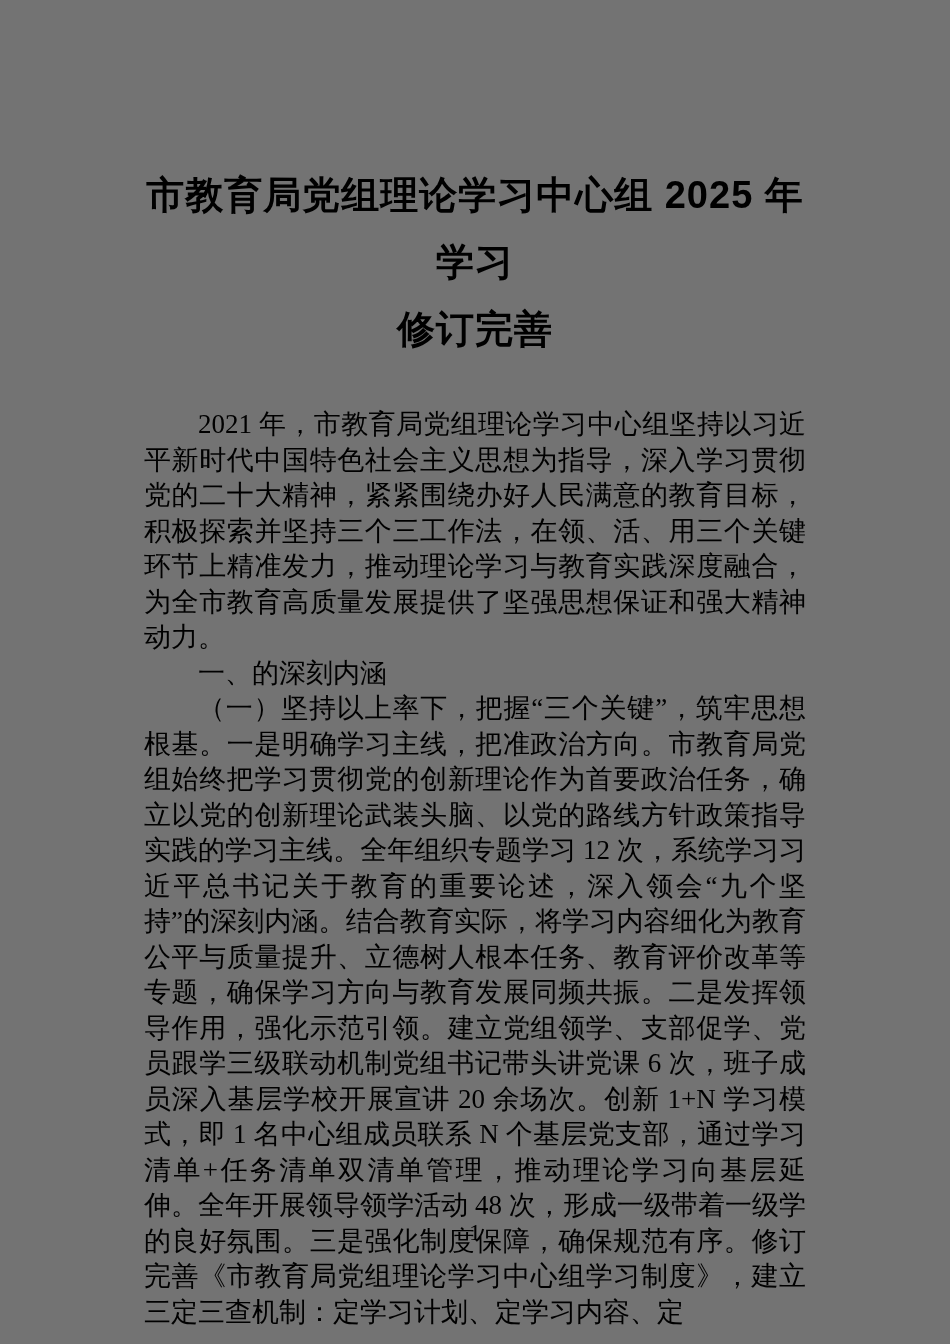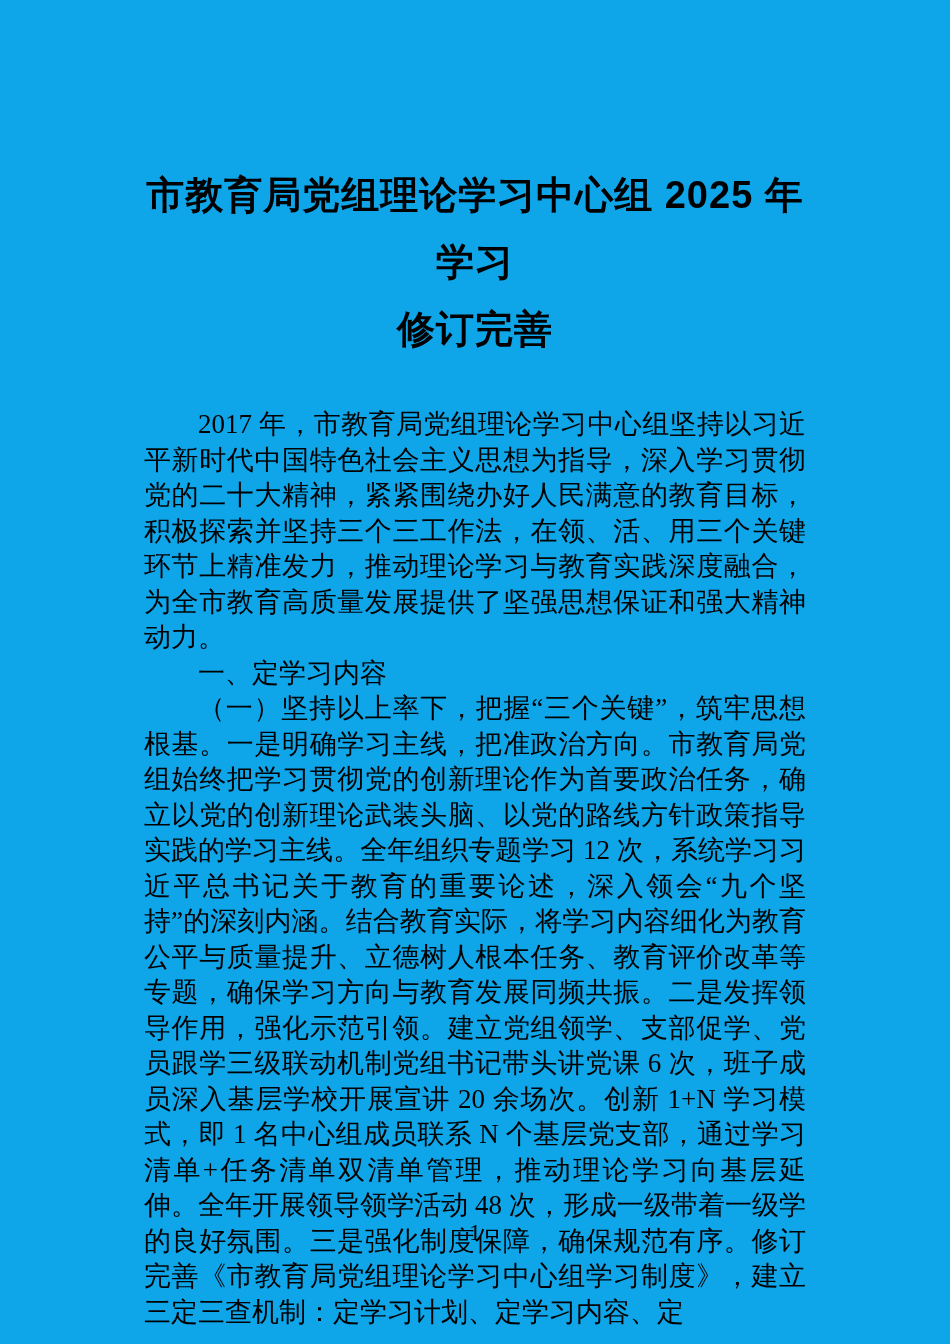--- a/index.html
+++ b/index.html
@@ -3,21 +3,21 @@
 <meta charset="utf-8">
 <style>
   * { margin: 0; padding: 0; box-sizing: border-box; }
   html, body { background: #ffffff; }
   body { width: 950px; height: 1344px; overflow: hidden; }
 
   .page {
     position: relative;
     width: 950px;
     height: 1344px;
-    background: #0ea5e9;
+    background: #737373;
     color: #000000;
     padding: 162px 144px 0 144px;
     font-family: "Liberation Serif", serif;
   }
 
   .doc-title {
     font-family: "Liberation Sans", sans-serif;
     font-weight: 700;
     font-size: 38px;
     line-height: 67px;
@@ -50,20 +50,20 @@
 <body>
 
 <div class="page">
 
   <h1 class="doc-title">
     <span>市教育局党组理论学习中心组 2025 年学习</span><br>
     <span>修订完善</span>
   </h1>
 
   <div class="doc-body">
-    <p>2017 年，市教育局党组理论学习中心组坚持以习近平新时代中国特色社会主义思想为指导，深入学习贯彻党的二十大精神，紧紧围绕办好人民满意的教育目标，积极探索并坚持三个三工作法，在领、活、用三个关键环节上精准发力，推动理论学习与教育实践深度融合，为全市教育高质量发展提供了坚强思想保证和强大精神动力。</p>
-    <p>一、定学习内容</p>
+    <p>2021 年，市教育局党组理论学习中心组坚持以习近平新时代中国特色社会主义思想为指导，深入学习贯彻党的二十大精神，紧紧围绕办好人民满意的教育目标，积极探索并坚持三个三工作法，在领、活、用三个关键环节上精准发力，推动理论学习与教育实践深度融合，为全市教育高质量发展提供了坚强思想保证和强大精神动力。</p>
+    <p>一、的深刻内涵</p>
     <p>（一）坚持以上率下，把握“三个关键”，筑牢思想根基。一是明确学习主线，把准政治方向。市教育局党组始终把学习贯彻党的创新理论作为首要政治任务，确立以党的创新理论武装头脑、以党的路线方针政策指导实践的学习主线。全年组织专题学习 12 次，系统学习习近平总书记关于教育的重要论述，深入领会“九个坚持”的深刻内涵。结合教育实际，将学习内容细化为教育公平与质量提升、立德树人根本任务、教育评价改革等专题，确保学习方向与教育发展同频共振。二是发挥领导作用，强化示范引领。建立党组领学、支部促学、党员跟学三级联动机制党组书记带头讲党课 6 次，班子成员深入基层学校开展宣讲 20 余场次。创新 1+N 学习模式，即 1 名中心组成员联系 N 个基层党支部，通过学习清单+任务清单双清单管理，推动理论学习向基层延伸。全年开展领导领学活动 48 次，形成一级带着一级学的良好氛围。三是强化制度保障，确保规范有序。修订完善《市教育局党组理论学习中心组学习制度》，建立三定三查机制：定学习计划、定学习内容、定</p>
   </div>
 
   <div class="page-footer">1</div>
 
 </div>
 
 </body></html>

